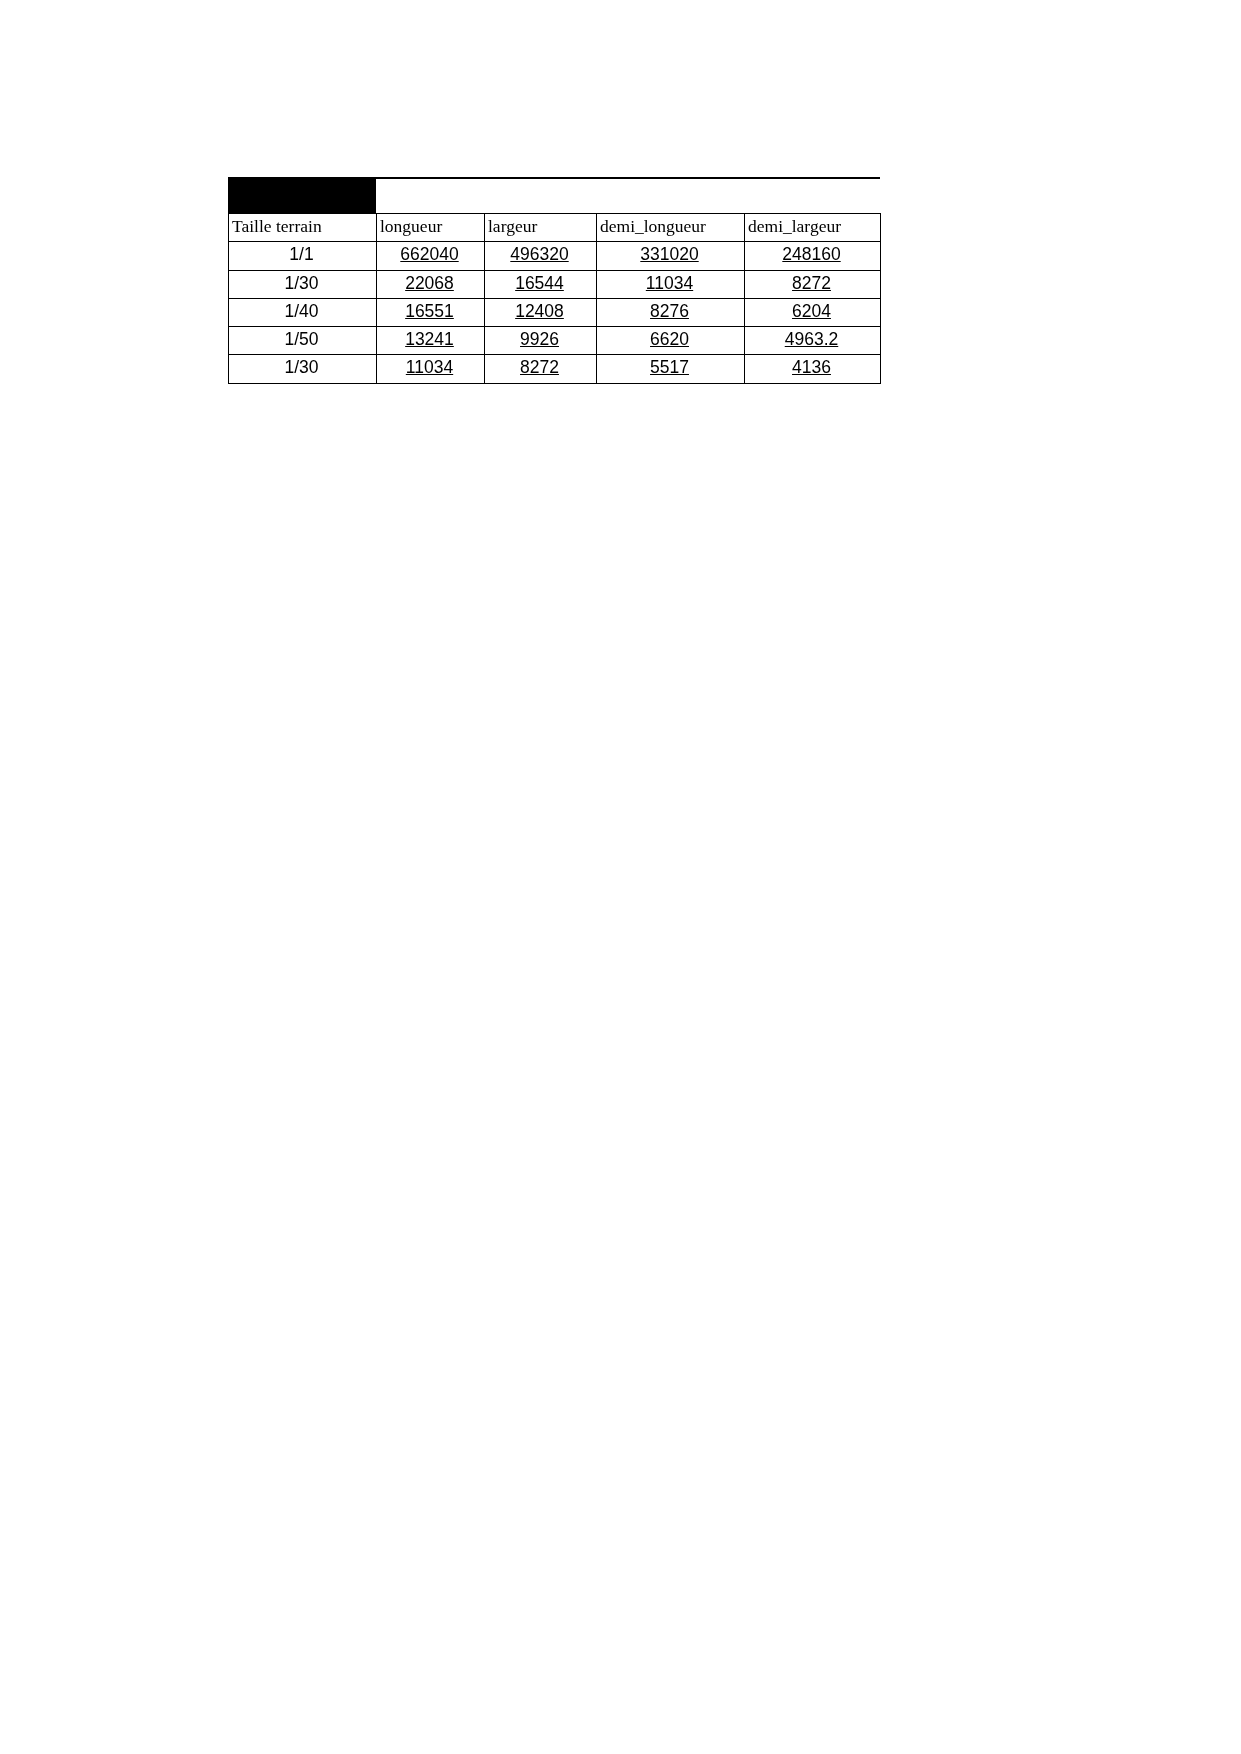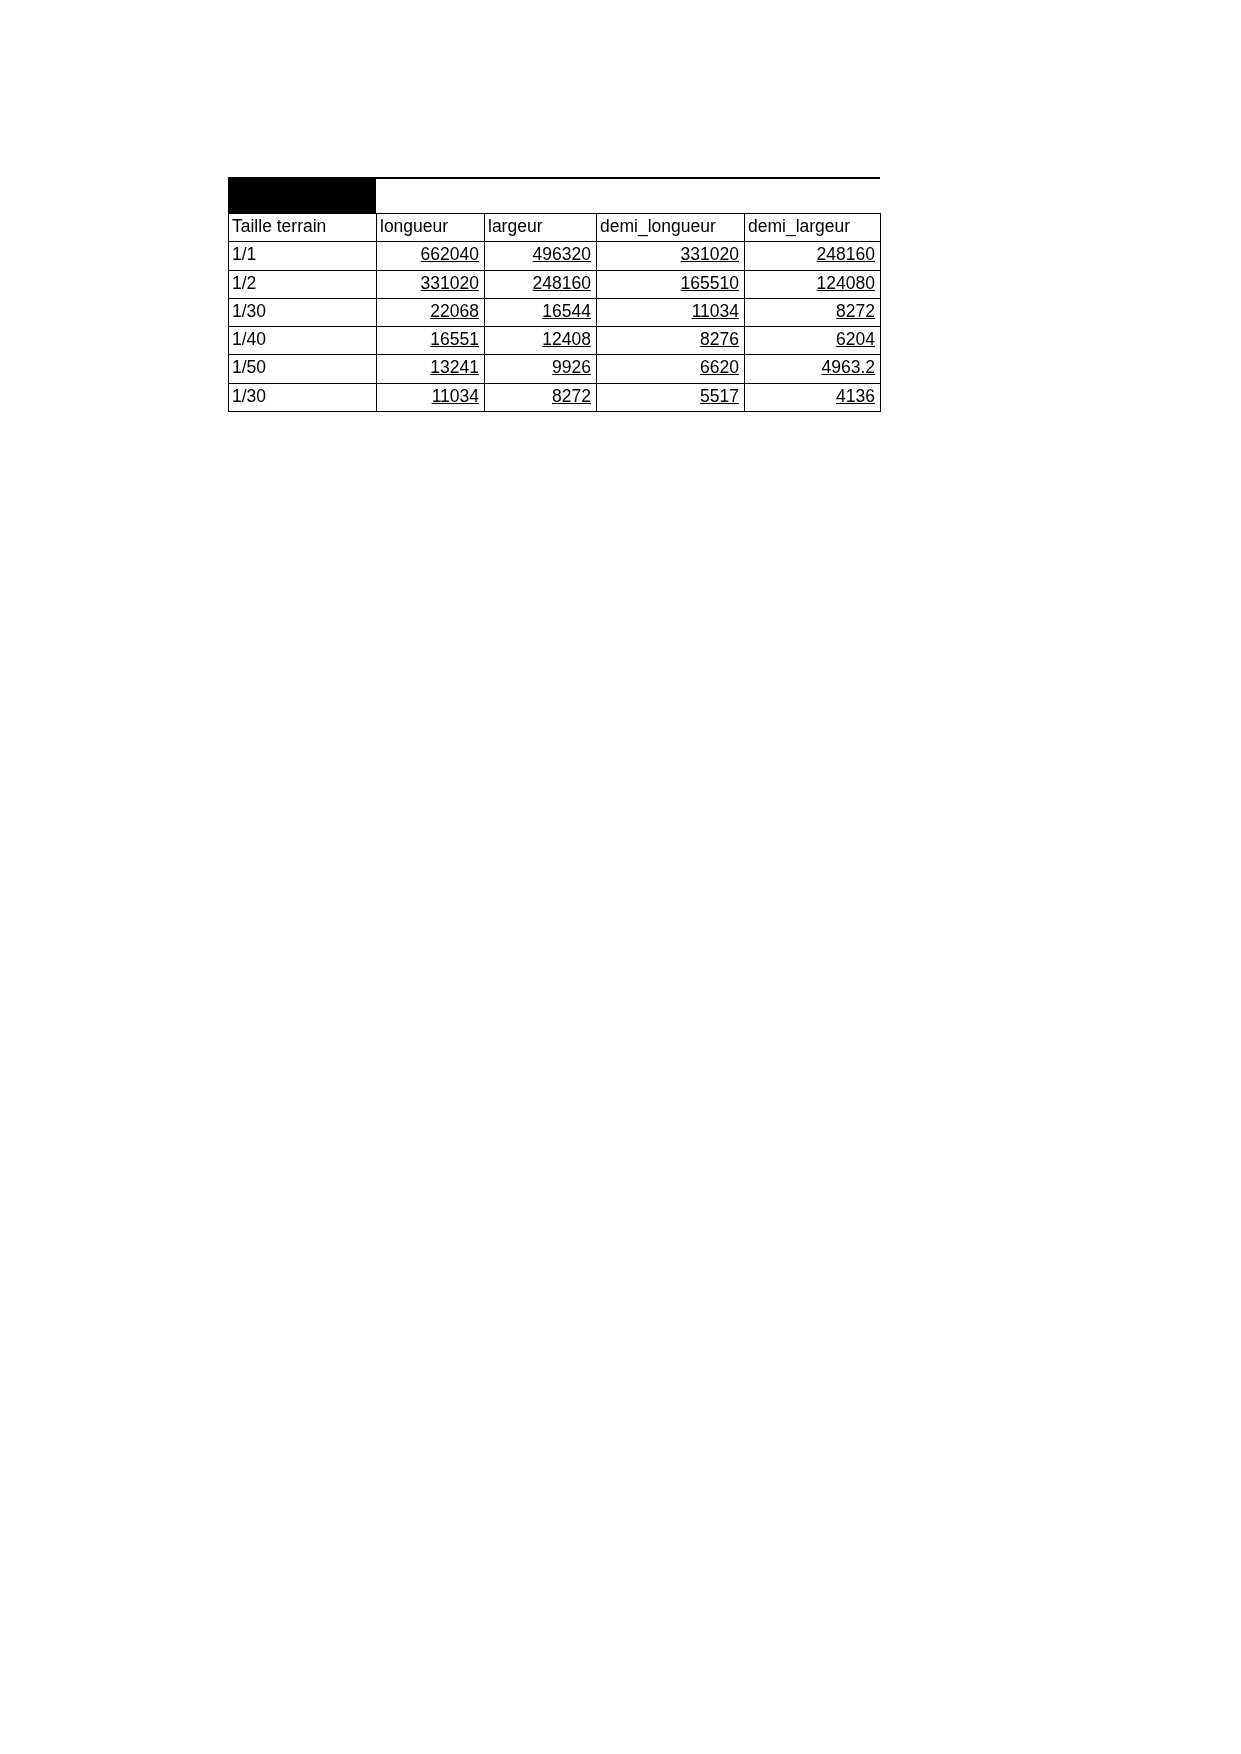--- a/index.html
+++ b/index.html
@@ -66,24 +66,26 @@
     line-height: 1.1;
   }
   table.grid td, table.grid th {
     border: 1.5px solid #000000;
     padding: 3px 5px 5px 3px;
     height: 27px;
     box-sizing: border-box;
     font-weight: normal;
     white-space: nowrap;
     overflow: hidden;
+    text-align: center;
   }
   table.grid th {
     text-align: left;
     padding-left: 3px;
+    font-family: Liberation Serif, serif;
   }
   td.label, th.label {
     text-align: left;
   }
   td.num {
     text-align: right;
     padding-right: 6px;
     text-decoration: underline;
   }
 
@@ -124,27 +126,20 @@
       </thead>
       <tbody>
         <tr>
           <td class="label">1/1</td>
           <td class="num">662040</td>
           <td class="num">496320</td>
           <td class="num">331020</td>
           <td class="num">248160</td>
         </tr>
         <tr>
-          <td class="label">1/2</td>
-          <td class="num">331020</td>
-          <td class="num">248160</td>
-          <td class="num">165510</td>
-          <td class="num">124080</td>
-        </tr>
-        <tr>
           <td class="label">1/30</td>
           <td class="num">22068</td>
           <td class="num">16544</td>
           <td class="num">11034</td>
           <td class="num">8272</td>
         </tr>
         <tr>
           <td class="label">1/40</td>
           <td class="num">16551</td>
           <td class="num">12408</td>

